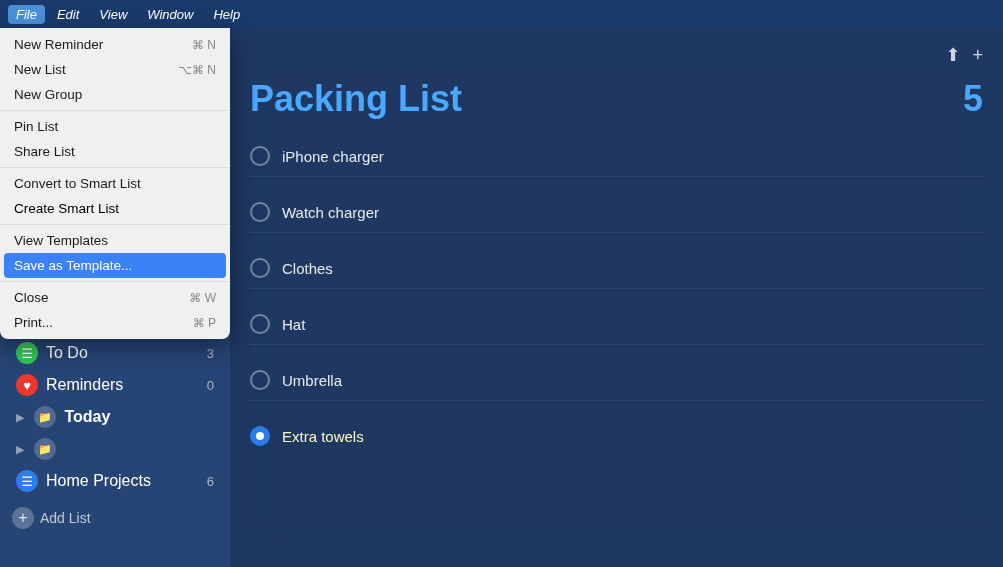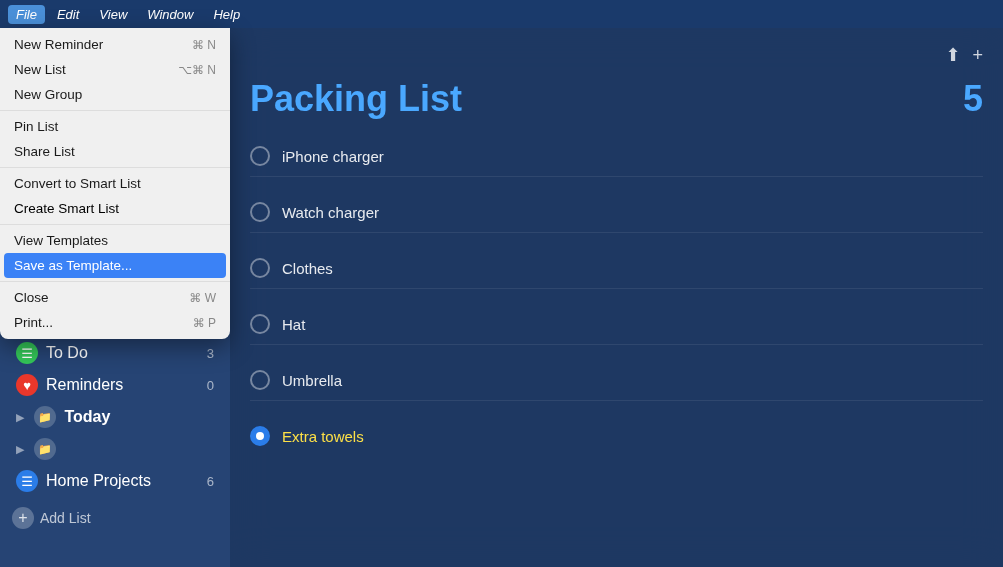--- a/index.html
+++ b/index.html
@@ -290,21 +290,21 @@
       width: 8px;
       height: 8px;
       border-radius: 50%;
       background: white;
     }
     .reminder-text {
       color: rgba(255,255,255,0.9);
       font-size: 15px;
     }
     .reminder-text.selected-text {
-      color: #fde047;
+      color: #fef9c3;
     }
 
     
     .menu-dropdown {
       position: absolute;
       top: 28px;
       left: 0;
       width: 230px;
       background: #f0f0f0;
       border-radius: 0 0 8px 8px;

